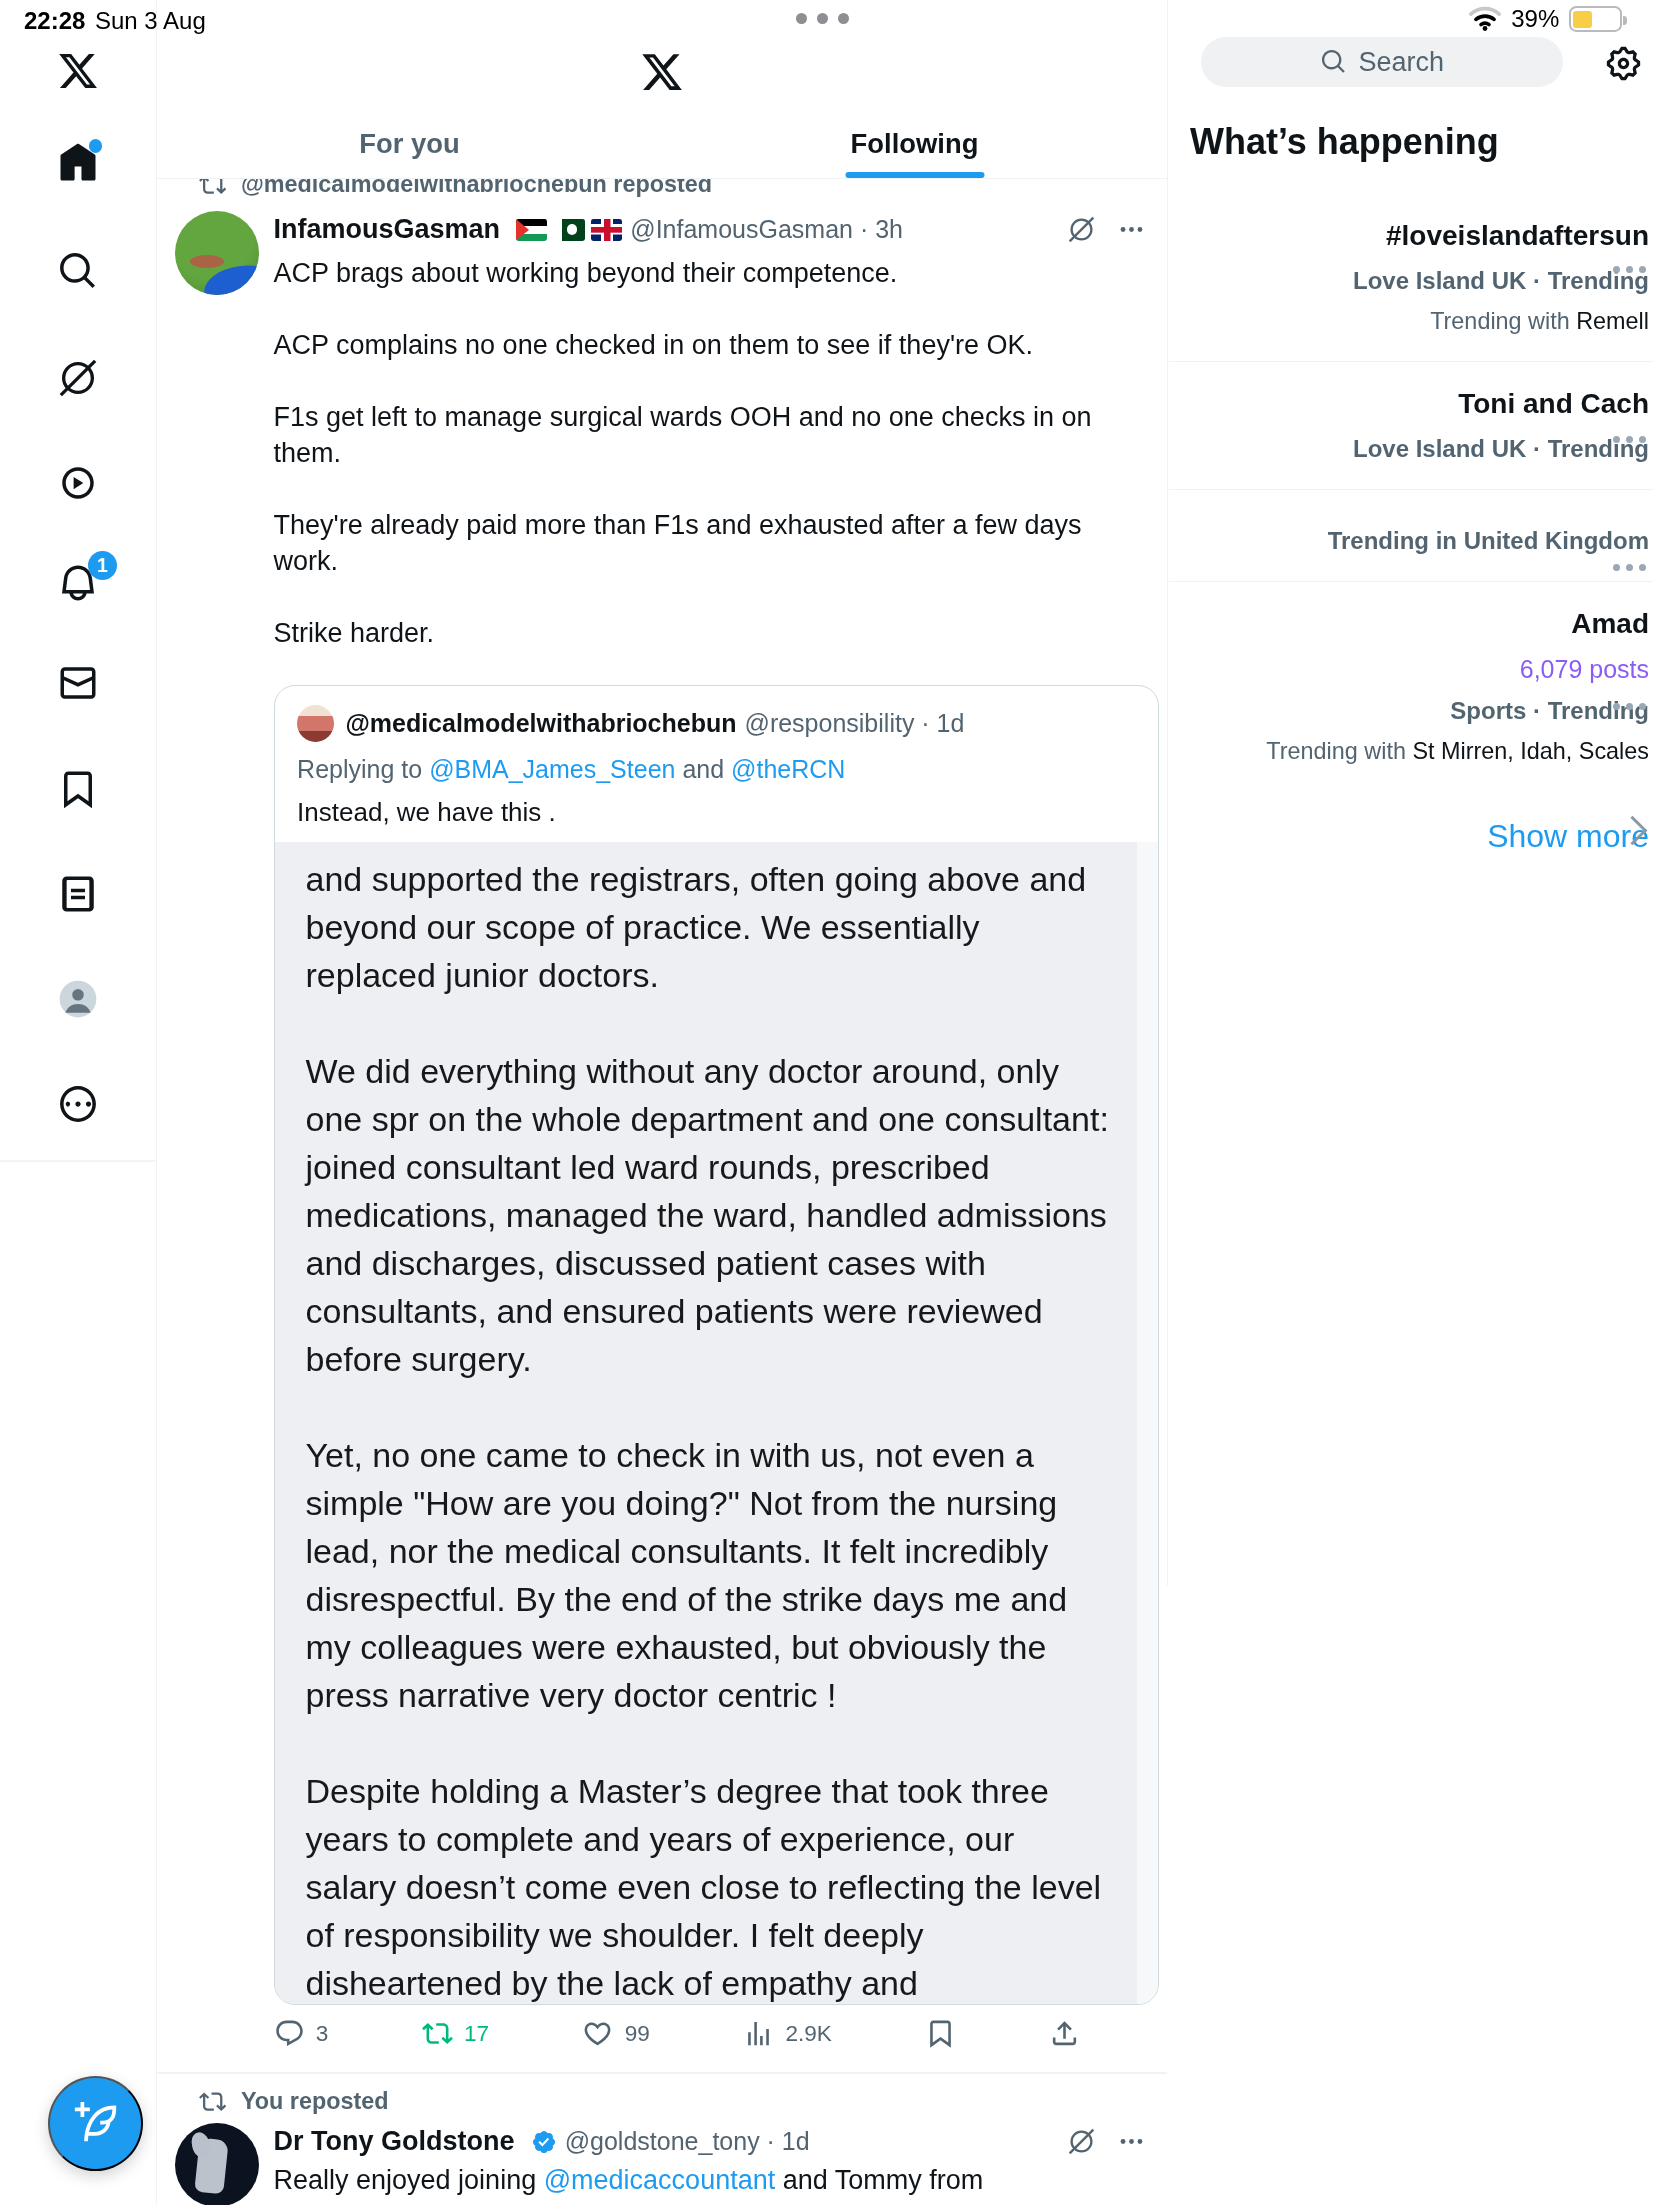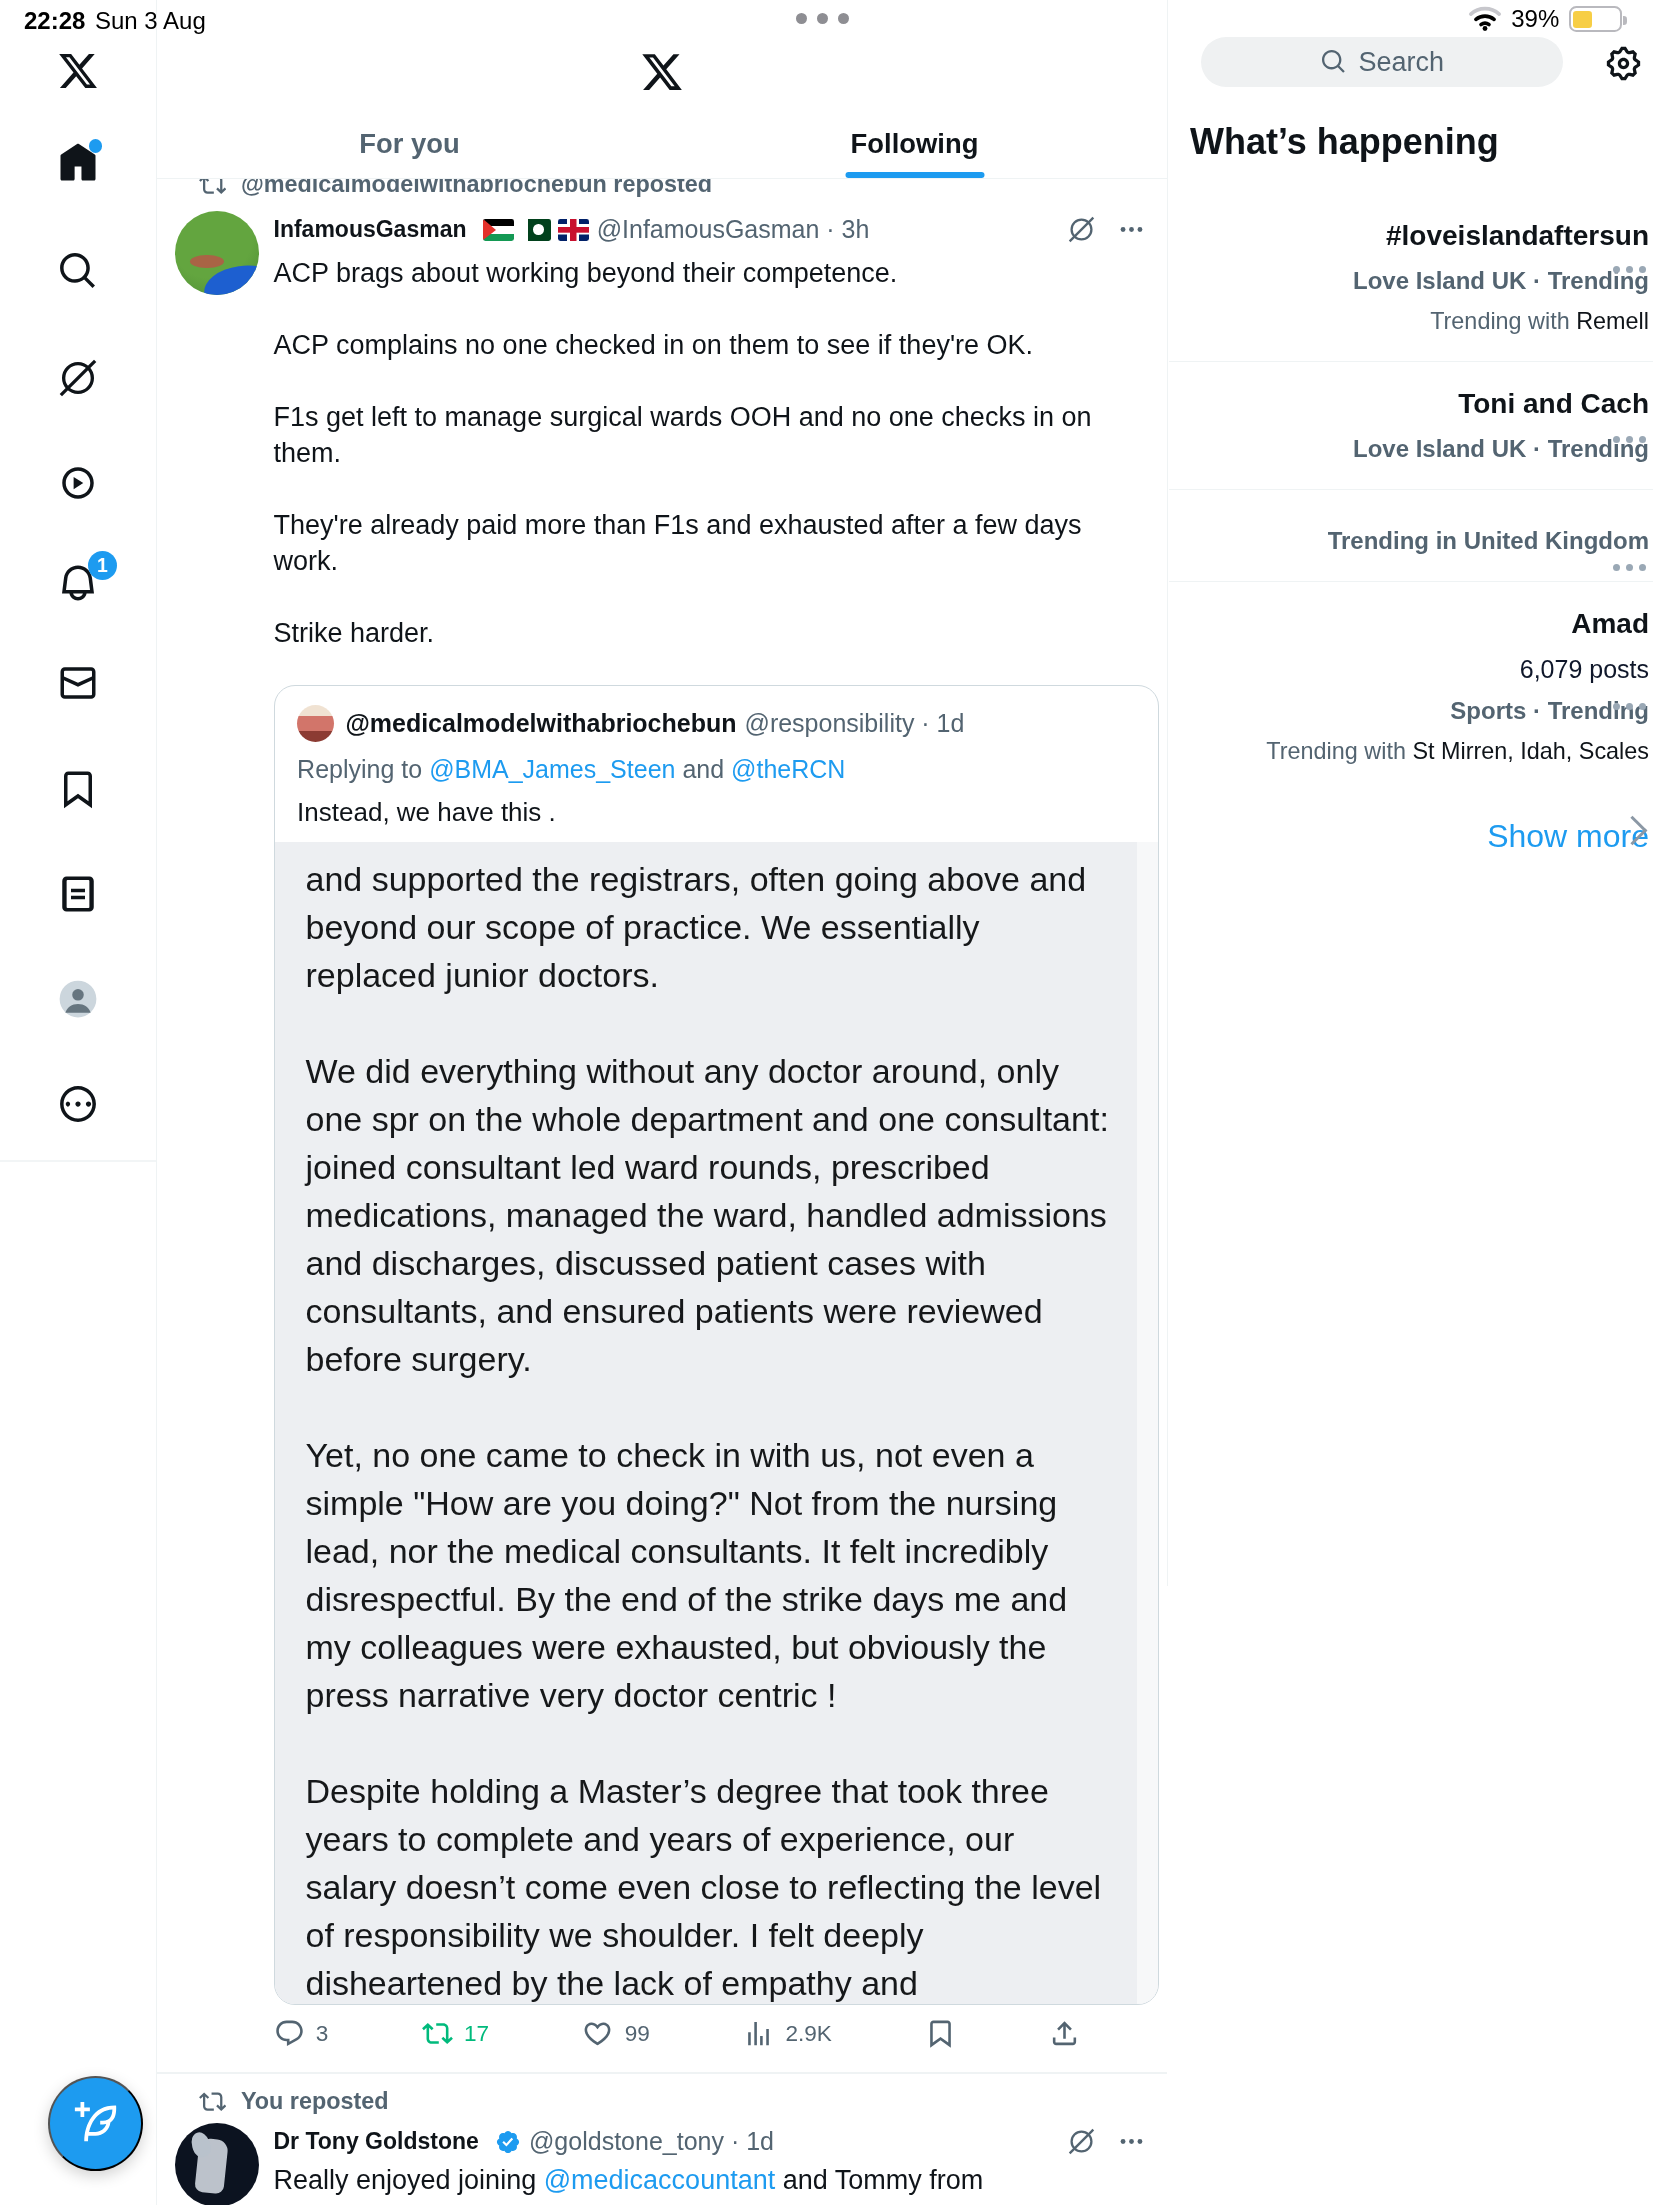--- a/index.html
+++ b/index.html
@@ -54,21 +54,21 @@
   .tweet { display:flex; padding:8px 21px 0 18px; }
   .tw-avatar { flex:0 0 auto; width:84px; height:84px; border-radius:50%; margin-right:14.5px;
     position:relative; overflow:hidden; }
   .pepe { background:radial-gradient(circle at 42% 30%, #63a53f 0 55%, #4c8c33 100%); }
   .pepe:before { content:""; position:absolute; left:34%; bottom:-18%; width:90%; height:52%;
     background:#1d5fd0; border-radius:50% 50% 0 0; transform:rotate(-8deg); }
   .pepe:after { content:""; position:absolute; left:18%; top:52%; width:40%; height:16%;
     background:#a96445; border-radius:48%; }
   .tw-main { flex:1; min-width:0; position:relative; }
   .tw-headrow { display:flex; align-items:center; font-size:25px; color:#536471; height:37px; }
-  .tw-name { font-size:23px; font-weight:700; color:#0f1419; margin-right:9.7px; }
+  .tw-name { font-size:27px; font-weight:700; color:#0f1419; margin-right:9.7px; }
   .tw-handle { margin-left:8px; }
   .head-actions { margin-left:auto; display:flex; align-items:center; gap:21px; color:#536471; }
   .head-actions svg { width:29px; height:29px; }
   .flag { display:inline-block; width:31px; height:22px; border-radius:2.4px; margin-left:6.5px;
     vertical-align:-2.4px; position:relative; overflow:hidden; }
   .flag-ps { background:linear-gradient(180deg,#000 0 33%,#fff 33% 66%,#149954 66% 100%); }
   .flag-ps:before { content:""; position:absolute; left:0; top:0; border-top:11.3px solid transparent;
     border-bottom:10.5px solid transparent; border-left:13px solid #e4312b; }
   .flag-pk { background:linear-gradient(90deg,#fff 0 25%,#01411c 25% 100%); }
   .flag-pk:after { content:""; position:absolute; right:7.3px; top:5.7px; width:10.5px; height:10.5px;
@@ -127,21 +127,21 @@
     color:#536471; font-size:27px; }
   #search-pill svg { width:27.4px; height:27.4px; }
   #gear { position:absolute; right:27.4px; top:44px; width:39px; height:39px; color:#0f1419; }
   #gear svg { width:100%; height:100%; }
   #wh-heading { position:absolute; left:21px; top:121px; font-size:36px; font-weight:800; color:#0f1419; }
 
   #trends { position:absolute; left:0; top:182px; width:100%; }
   .trend { position:relative; padding:24px 21px 26px 21px; border-bottom:1.6px solid #eff3f4; }
   .trend:first-child { border-top:none; padding-top:36px; }
   .trend .t-title { font-size:28px; font-weight:700; color:#0f1419; line-height:36px; }
-  .trend .t-posts { font-size:25px; color:#0f172a; margin-top:13px; }
+  .trend .t-posts { font-size:25px; color:#8b5cf6; margin-top:13px; }
   .trend .t-meta { font-size:24px; font-weight:600; color:#536471; margin-top:13px; }
   .trend .t-extra { font-size:23.4px; color:#536471; margin-top:13px; }
   .trend .t-extra b { color:#0f1419; font-weight:400; }
   .t-more { position:absolute; right:24px; display:flex; gap:5.7px; }
   .t-more i { width:7.3px; height:7.3px; border-radius:50%; background:#9aa8b5; }
   .show-more { position:relative; padding:27.4px 21px; color:#1d9bf0; font-size:32px; }
   .show-more .chev { position:absolute; right:27.4px; top:29px; width:21px; height:21px;
     border-right:3.2px solid #8b98a5; border-top:3.2px solid #8b98a5; transform:rotate(45deg); }
 </style>
 </head>

